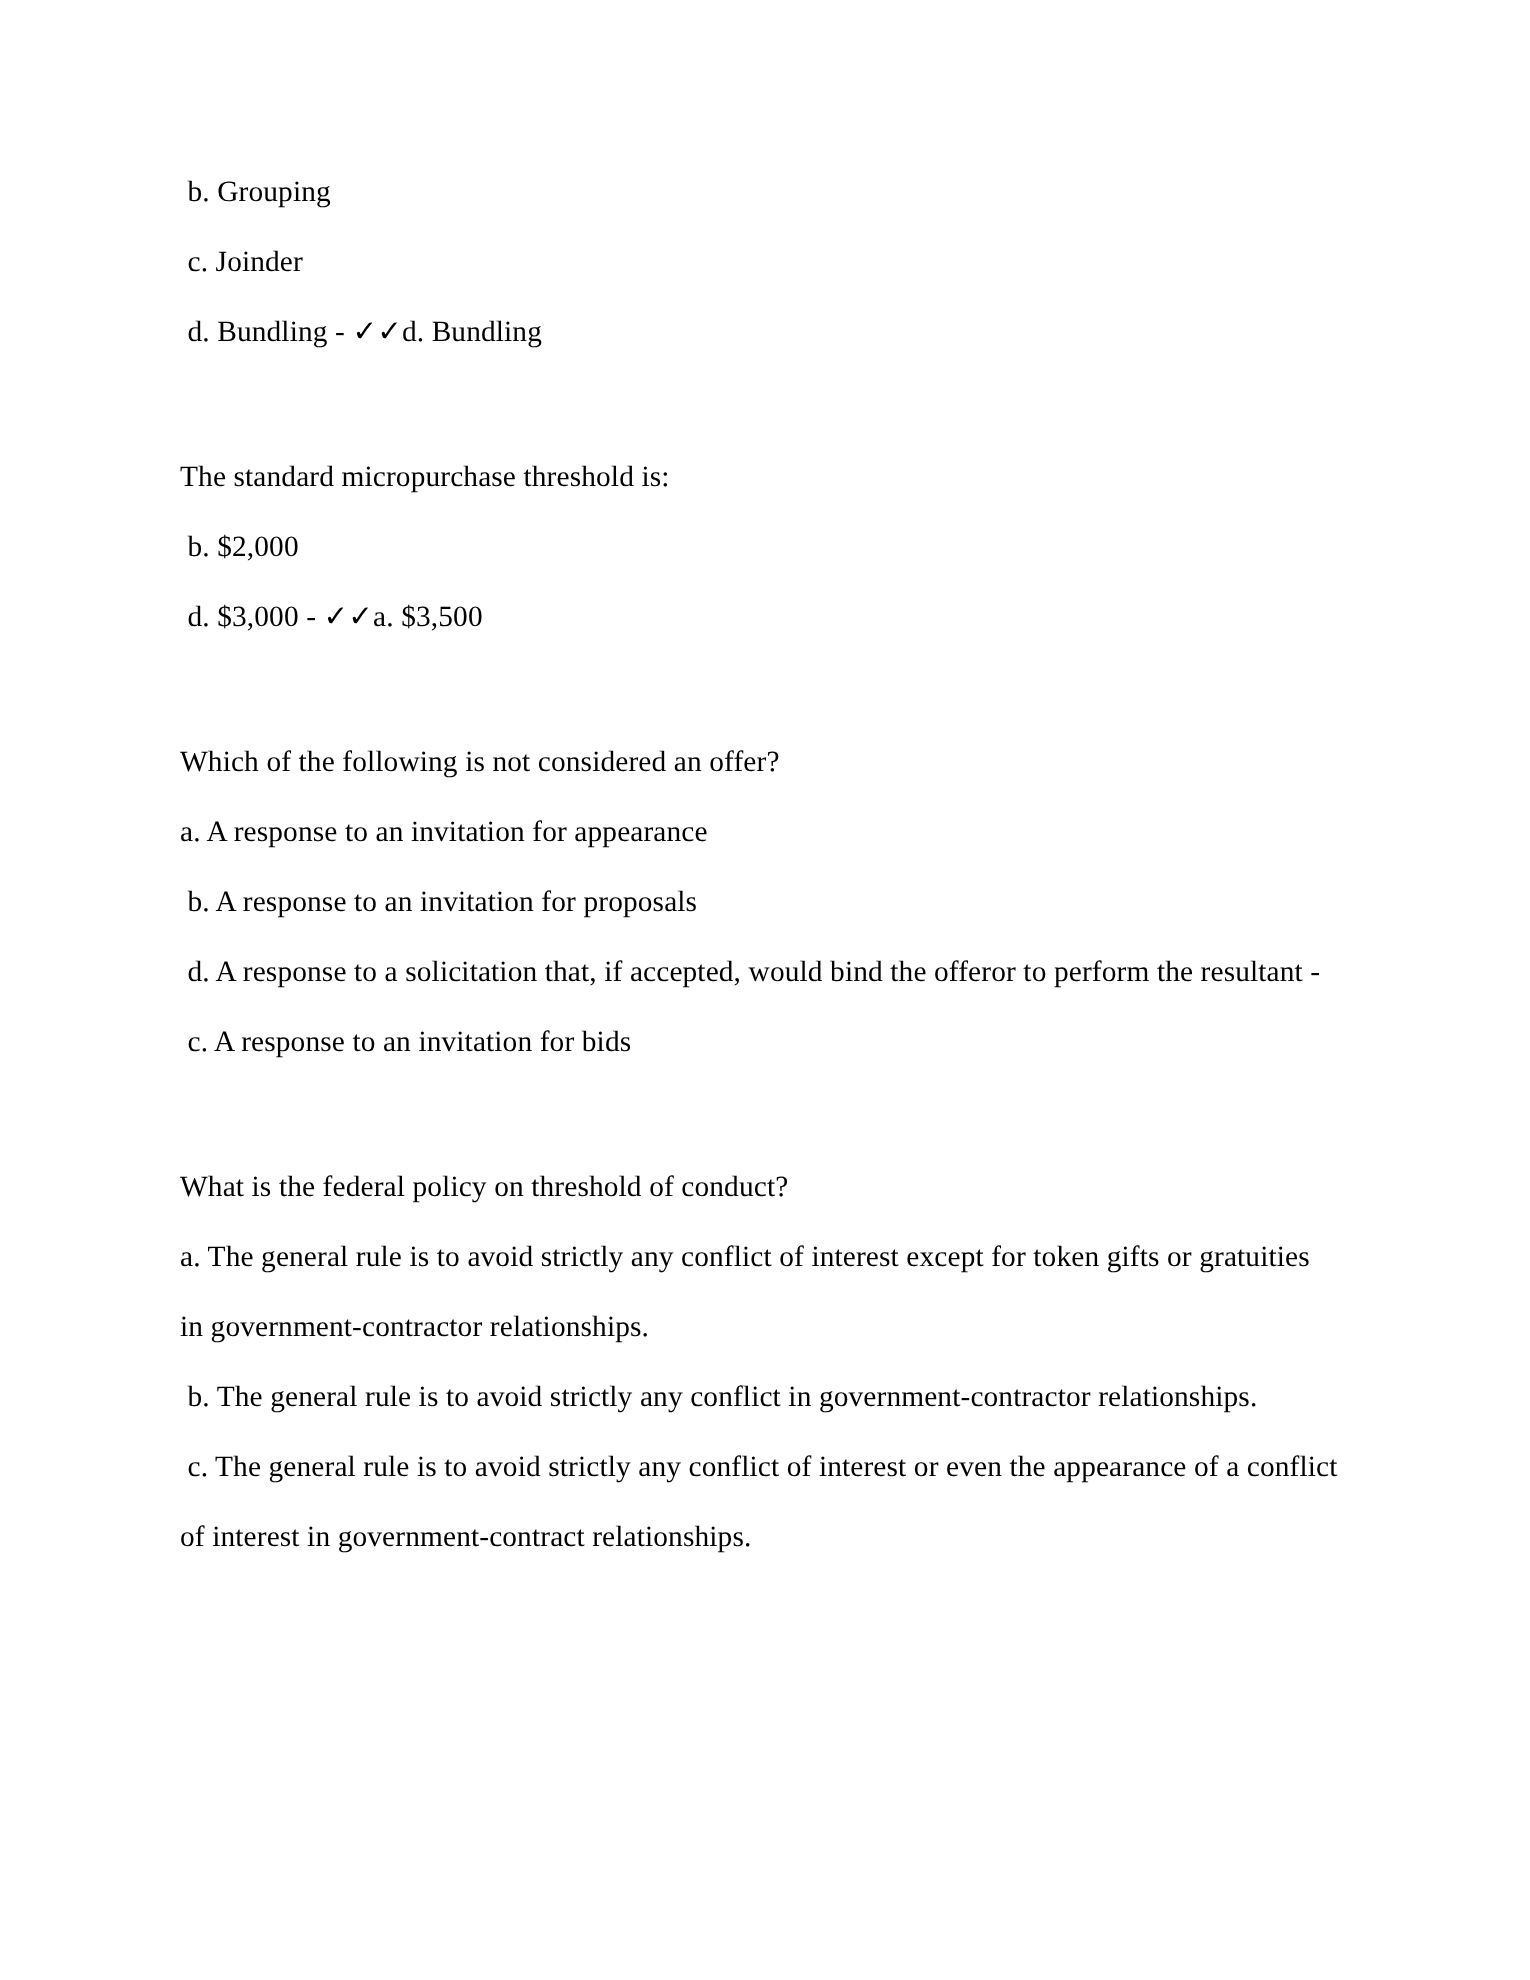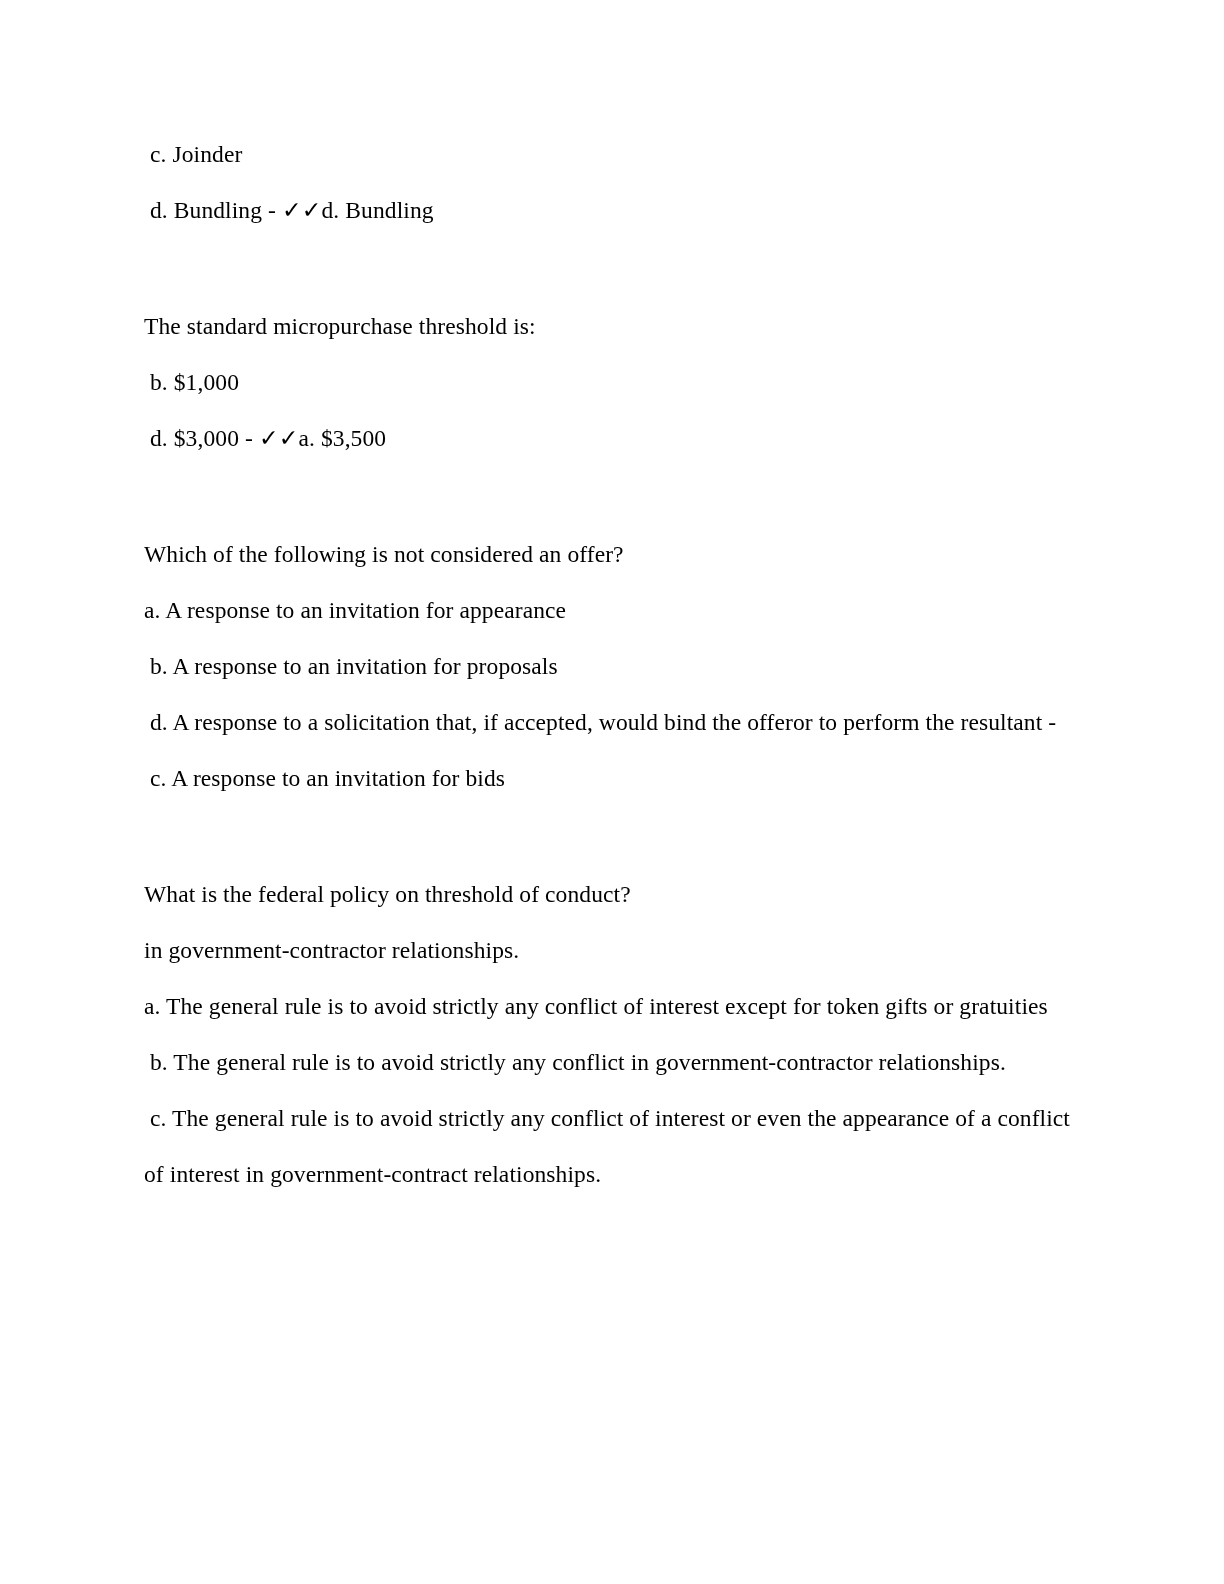--- a/index.html
+++ b/index.html
@@ -36,37 +36,38 @@
     white-space: pre;
     letter-spacing: 0.1px;
   }
 </style>
 </head>
 <body>
 
 <div class="page">
   <div class="content">
       <div class="block">
+        <div class="line"> b. Grouping</div>
         <div class="line"> c. Joinder</div>
         <div class="line"> d. Bundling - ✓✓d. Bundling</div>
       </div>
       <div class="block">
         <div class="line">The standard micropurchase threshold is:</div>
-        <div class="line"> b. $1,000</div>
+        <div class="line"> b. $2,000</div>
         <div class="line"> d. $3,000 - ✓✓a. $3,500</div>
       </div>
       <div class="block">
         <div class="line">Which of the following is not considered an offer?</div>
         <div class="line">a. A response to an invitation for appearance</div>
         <div class="line"> b. A response to an invitation for proposals</div>
         <div class="line"> d. A response to a solicitation that, if accepted, would bind the offeror to perform the resultant -</div>
         <div class="line"> c. A response to an invitation for bids</div>
       </div>
       <div class="block">
         <div class="line">What is the federal policy on threshold of conduct?</div>
+        <div class="line">a. The general rule is to avoid strictly any conflict of interest except for token gifts or gratuities</div>
         <div class="line">in government-contractor relationships.</div>
-        <div class="line">a. The general rule is to avoid strictly any conflict of interest except for token gifts or gratuities</div>
         <div class="line"> b. The general rule is to avoid strictly any conflict in government-contractor relationships.</div>
         <div class="line"> c. The general rule is to avoid strictly any conflict of interest or even the appearance of a conflict</div>
         <div class="line">of interest in government-contract relationships.</div>
       </div>
     </div>
 </div>
 
 </body></html>

